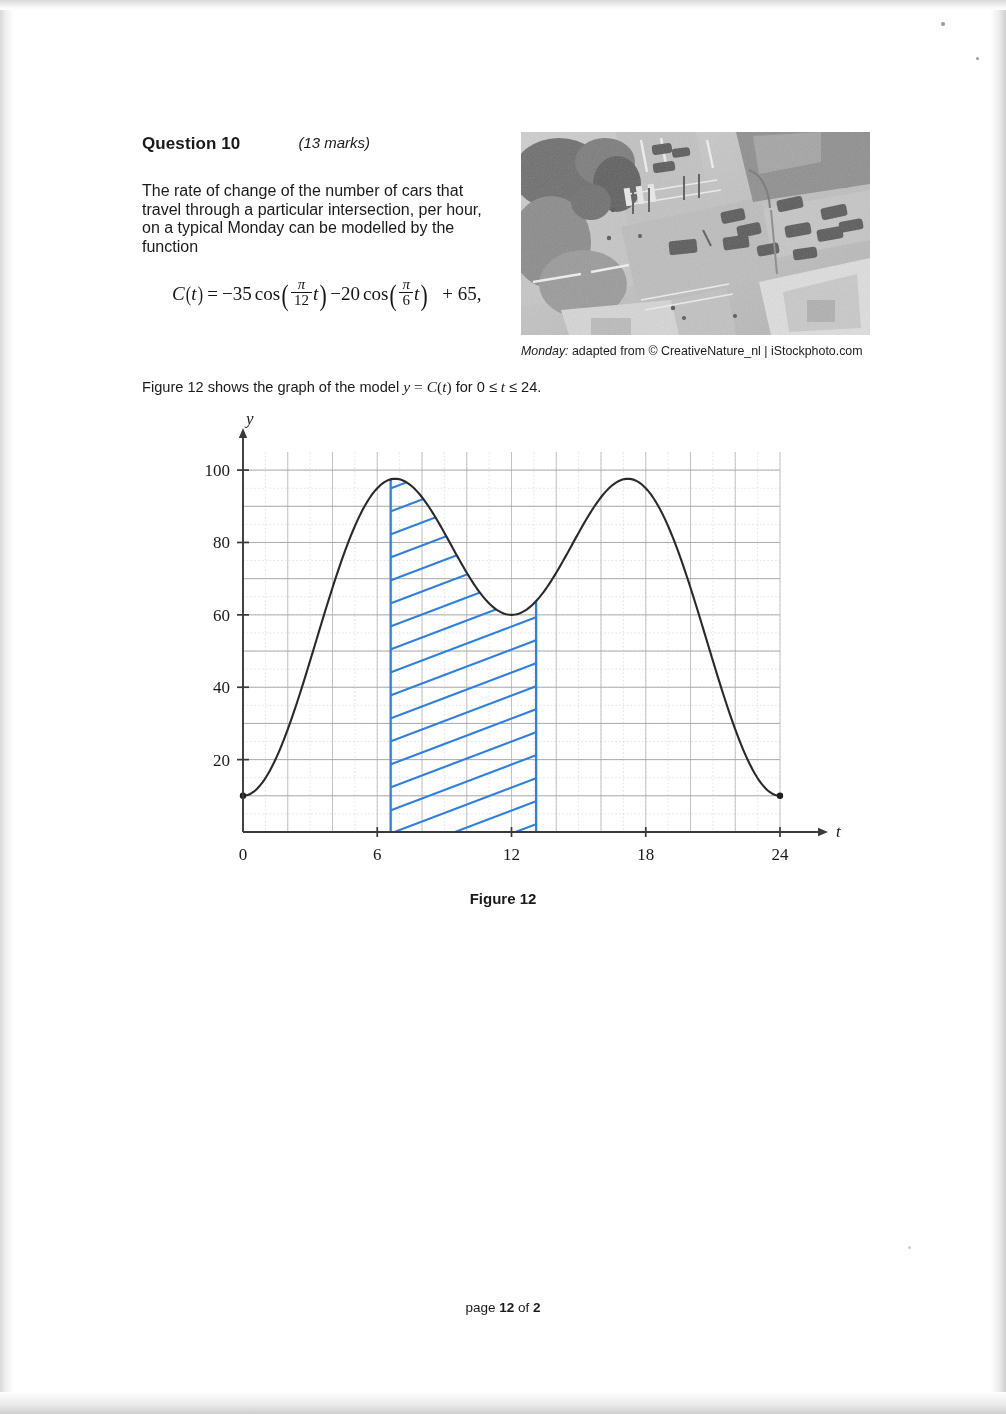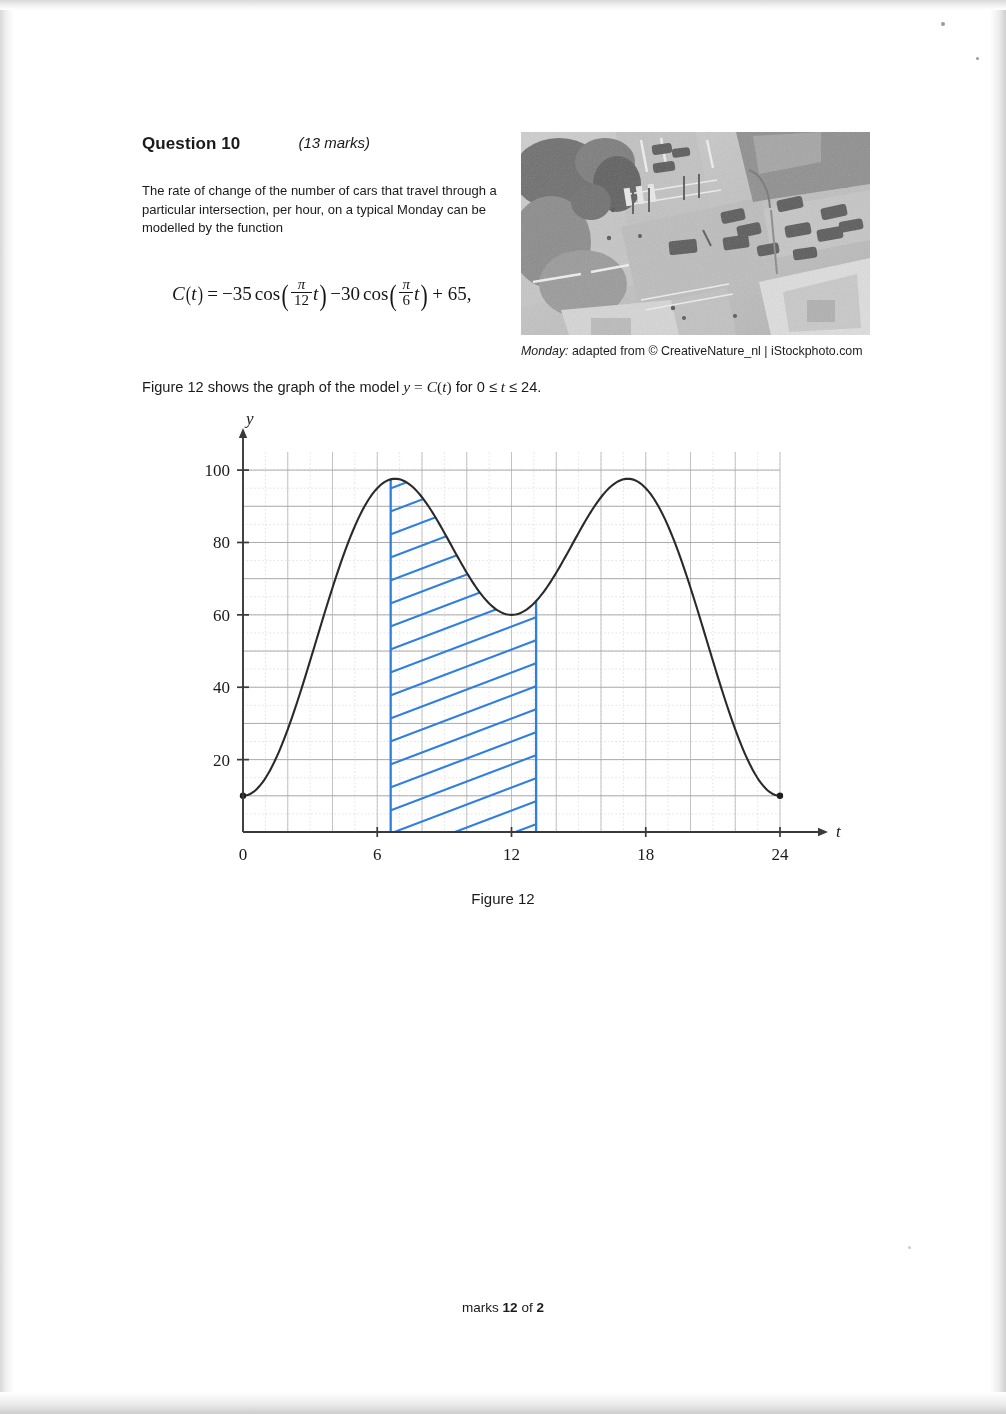--- a/index.html
+++ b/index.html
@@ -74,21 +74,21 @@
     margin-left: 58px;
     font-style: italic;
   }
 
   
   .stem {
     position: absolute;
     left: 142px;
     top: 182px;
     width: 360px;
-    font-size: 13px;
+    font-size: 16px;
     line-height: 18.6px;
     color: #1a1a1a;
   }
   .where-text {
     position: absolute;
     left: 142px;
     top: 333px;
     width: 372px;
     font-size: 14.6px;
     line-height: 18.6px;
@@ -186,21 +186,21 @@
   }
   .graph svg { display: block; }
 
   .fig-caption {
     position: absolute;
     left: 0;
     top: 890px;
     width: 1006px;
     text-align: center;
     font-size: 15px;
-    font-weight: normal;
+    font-weight: bold;
     color: #1a1a1a;
   }
 
   
   .footer {
     position: absolute;
     left: 0;
     top: 1300px;
     width: 1006px;
     text-align: center;
@@ -239,31 +239,31 @@
     <span>−35</span>
     <span class="fn-gap"></span>
     <span>cos</span>
     <span class="paren">(</span>
     <span class="frac">
       <span class="num">π</span>
       <span class="den">12</span>
     </span>
     <span class="it">t</span>
     <span class="paren">)</span>
-    <span style="margin-left:2px">−30</span>
+    <span style="margin-left:2px">−20</span>
     <span class="fn-gap"></span>
     <span>cos</span>
     <span class="paren">(</span>
     <span class="frac">
       <span class="num">π</span>
       <span class="den">6</span>
     </span>
     <span class="it">t</span>
     <span class="paren">)</span>
-    <span style="margin-left:3px">+ 65,</span>
+    <span style="margin-left:13px">+ 65,</span>
   </div>
 
 
   <div class="figure-line">
     <span>Figure 12 shows the graph of the model </span><span class="mathvar">y</span><span class="mathvar" style="font-style:normal"> = </span><span class="mathvar">C</span><span class="mathvar" style="font-style:normal">(</span><span class="mathvar">t</span><span class="mathvar" style="font-style:normal">)</span><span> for 0 </span><span>≤</span><span class="mathvar"> t </span><span>≤</span><span> 24.</span>
   </div>
 
   <div class="photo-wrap">
     <svg width="349" height="203" viewBox="0 0 349 203">
       <defs>
@@ -539,16 +539,16 @@
           <text x="80" y="64.09523809523813" text-anchor="end" font-family="&quot;Liberation Serif&quot;, serif" font-size="17" fill="#1a1a1a">100</text>
         </g>
         <text x="96" y="12" font-family="&quot;Liberation Serif&quot;, serif" font-size="17" font-style="italic" fill="#1a1a1a">y</text>
         <text x="686" y="425" font-family="&quot;Liberation Serif&quot;, serif" font-size="17" font-style="italic" fill="#1a1a1a">t</text>
       </svg>
   </div>
 
   <div class="fig-caption">Figure 12</div>
 
   <div class="footer">
-    <span>marks </span><b>12</b><span> of </span><b>2</b>
+    <span>page </span><b>12</b><span> of </span><b>2</b>
   </div>
 
 </div>
 
 </body></html>

